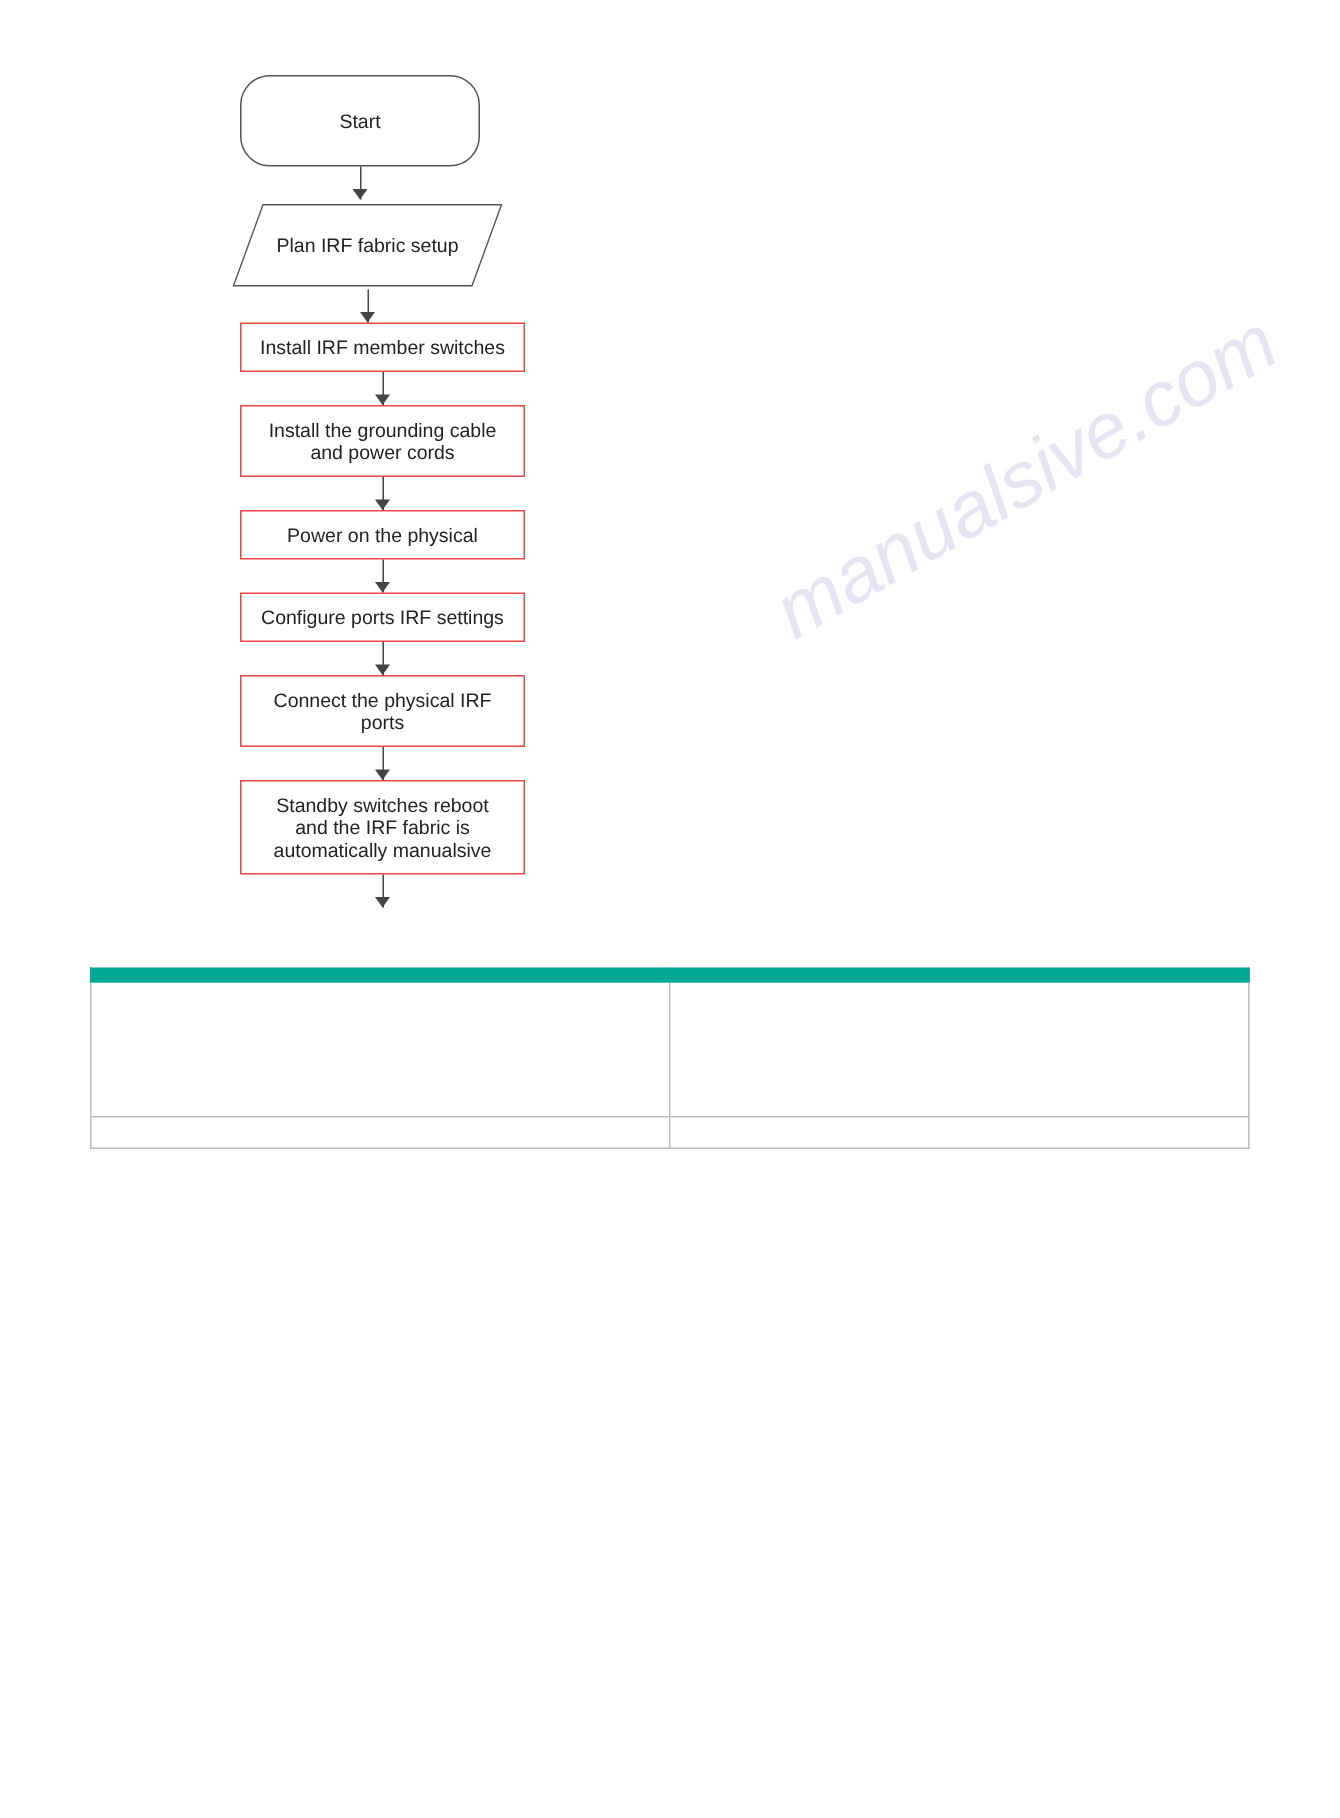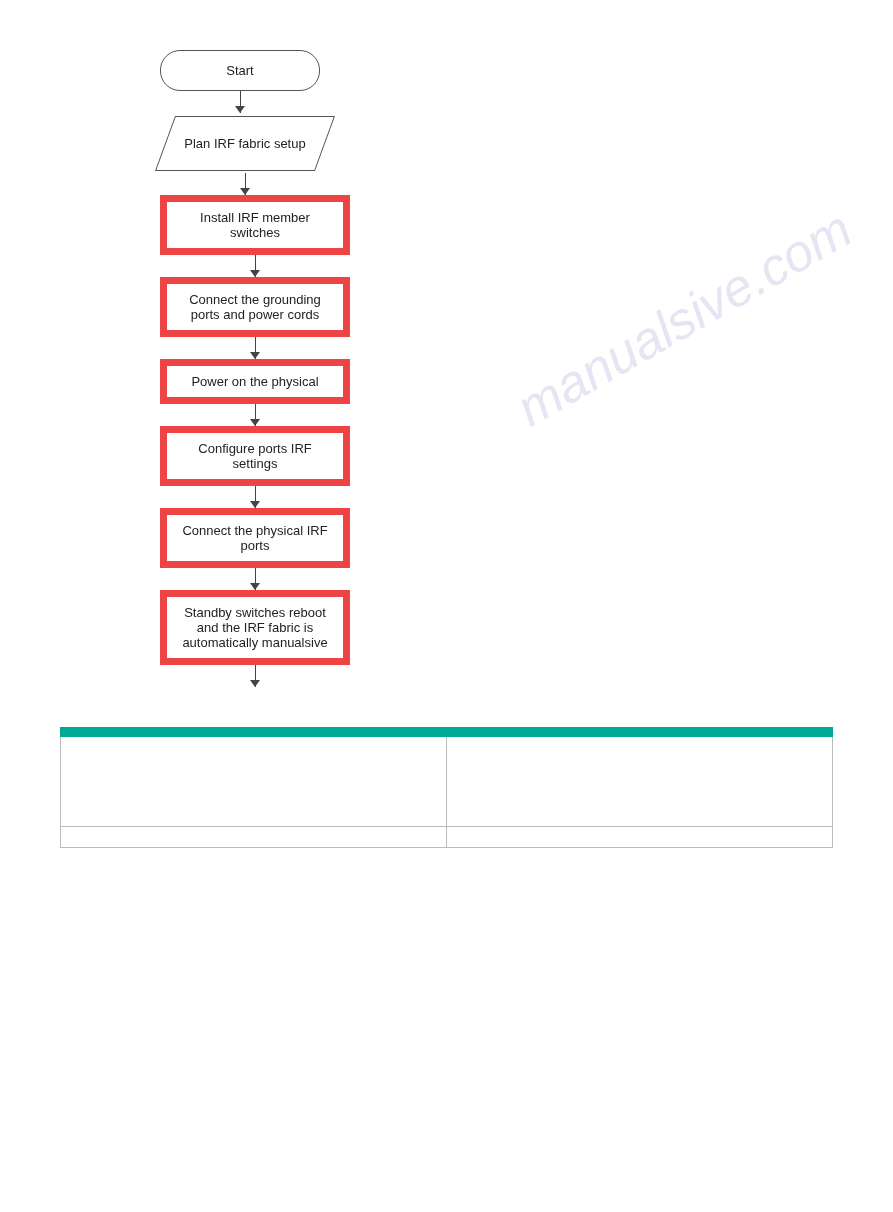--- a/index.html
+++ b/index.html
@@ -54,21 +54,21 @@
       display: flex;
       align-items: center;
       justify-content: center;
       text-align: center;
     }
 
     
     .node-pill {
       border: 1px solid #555;
       border-radius: 20px;
-      padding: 12px 40px;
+      padding: 22px 40px;
       min-width: 160px;
       background: #fff;
       font-size: 13px;
     }
 
     
     .node-diamond-wrapper {
       width: 170px;
       height: 60px;
       position: relative;
@@ -86,21 +86,21 @@
     }
     .node-diamond-text {
       position: relative;
       z-index: 1;
       font-size: 13px;
       text-align: left;
     }
 
     
     .node-rect {
-      border: 7px solid #ef4444;
+      border: 1px solid #ef4444;
       padding: 8px 12px;
       min-width: 180px;
       width: 190px;
       background: #fff;
       font-size: 13px;
     }
 
     
     .arrow {
       width: 1px;
@@ -186,21 +186,21 @@
         <div class="node-rect">
           <span>Install IRF member switches</span>
         </div>
       </div>
       <div class="arrow"></div>
     </div>
 
     <div class="flow-item">
       <div class="flow-node">
         <div class="node-rect">
-          <span>Connect the grounding ports and power cords</span>
+          <span>Install the grounding cable and power cords</span>
         </div>
       </div>
       <div class="arrow"></div>
     </div>
 
     <div class="flow-item">
       <div class="flow-node">
         <div class="node-rect">
           <span>Power on the physical</span>
         </div>

